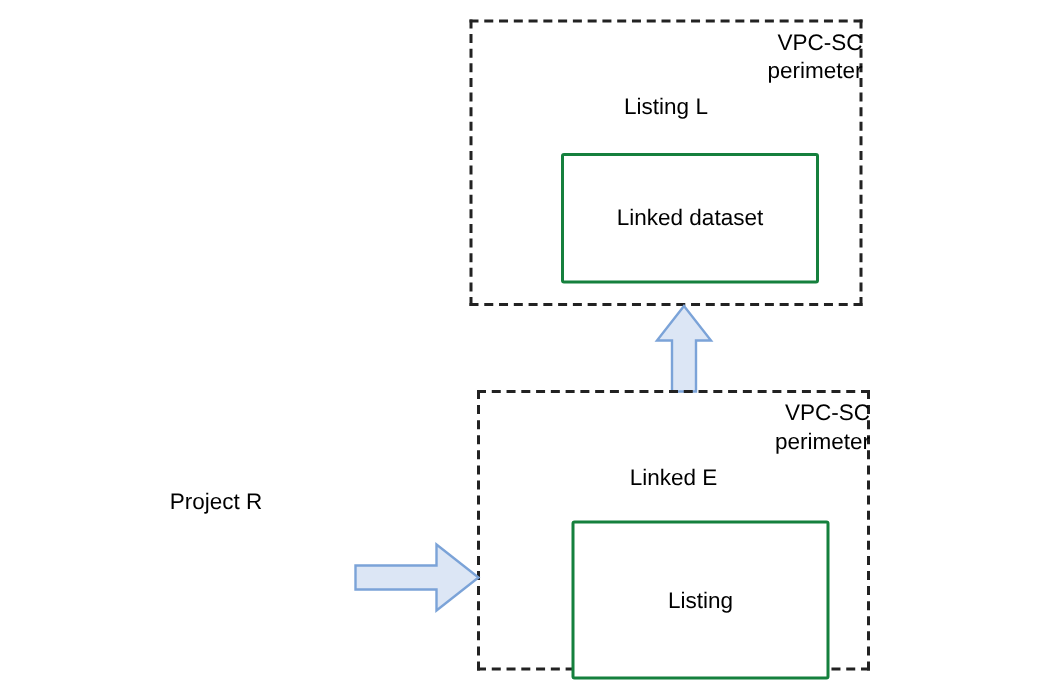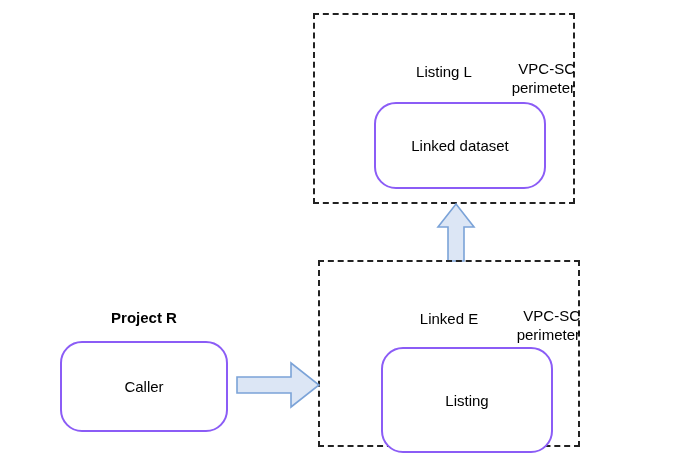--- a/index.html
+++ b/index.html
@@ -26,37 +26,36 @@
     box-sizing: border-box;
     background: transparent;
   }
   .perimeter-label {
     position: absolute;
     font-size: 15px;
     line-height: 19px;
     color: #000000;
     text-align: right;
     white-space: pre-line;
-    margin-top: 40px;
   }
   .project-label {
     position: absolute;
     font-size: 15px;
     line-height: 19px;
     color: #000000;
     text-align: center;
     white-space: nowrap;
   }
 
   
   .node {
     position: absolute;
     box-sizing: border-box;
-    border: 2px solid #8b5cf6;
-    border-radius: 22px;
+    border: 2px solid #15803d;
+    border-radius: 2px;
     background: #ffffff;
     display: flex;
     align-items: center;
     justify-content: center;
   }
   .node-label {
     font-size: 15px;
     color: #000000;
     white-space: nowrap;
   }
@@ -76,21 +75,21 @@
   #project-l-label { left: 313px; top: 62px;  width: 262px; }
   #node-linked     { left: 374px; top: 102px; width: 172px; height: 87px; }
 
   
   #perimeter-bottom   { left: 318px; top: 260px; width: 262px; height: 187px; }
   #vpcsc-label-bottom { right: 111px; top: 266px; width: 150px; }
   #project-e-label    { left: 318px; top: 309px; width: 262px; }
   #node-listing       { left: 381px; top: 347px; width: 172px; height: 106px; }
 
   
-  #project-r-label { left: 59px; top: 308px; width: 170px; font-weight: bold; }
+  #project-r-label { left: 59px; top: 325px; width: 170px; }
   #node-caller     { left: 60px; top: 341px; width: 168px; height: 91px; }
 
   
   #arrow-up    { left: 437px; top: 203px; width: 38px; height: 59px; }
   #arrow-right { left: 236px; top: 362px; width: 84px; height: 46px; }
 </style>
 </head>
 <body>
 
 <div id="canvas">
@@ -118,23 +117,20 @@
 perimeter</div>
 
   <div class="project-label" id="project-e-label">Linked E</div>
 
   <div class="node" id="node-listing">
     <span class="node-label">Listing</span>
   </div>
 
   <div class="project-label" id="project-r-label">Project R</div>
 
-  <div class="node" id="node-caller">
-    <span class="node-label">Caller</span>
-  </div>
 
   <div class="arrow" id="arrow-right">
     <svg width="84" height="46" viewBox="0 0 84 46">
       <polygon points="1,15 55,15 55,1 83,23 55,45 55,31 1,31" fill="#dce6f5" stroke="#7ba3d8" stroke-width="1.6" stroke-linejoin="miter"></polygon>
     </svg>
   </div>
 
 </div>
 
 </body></html>

